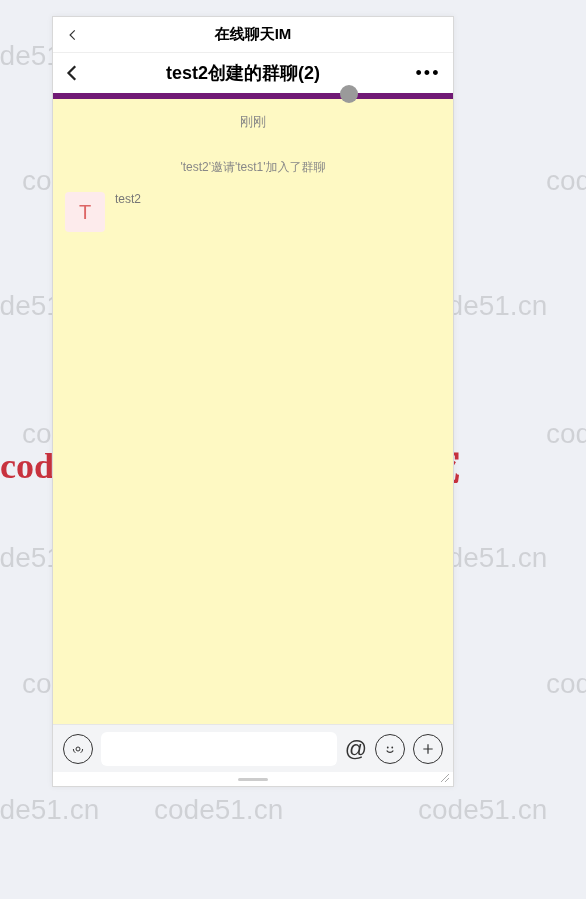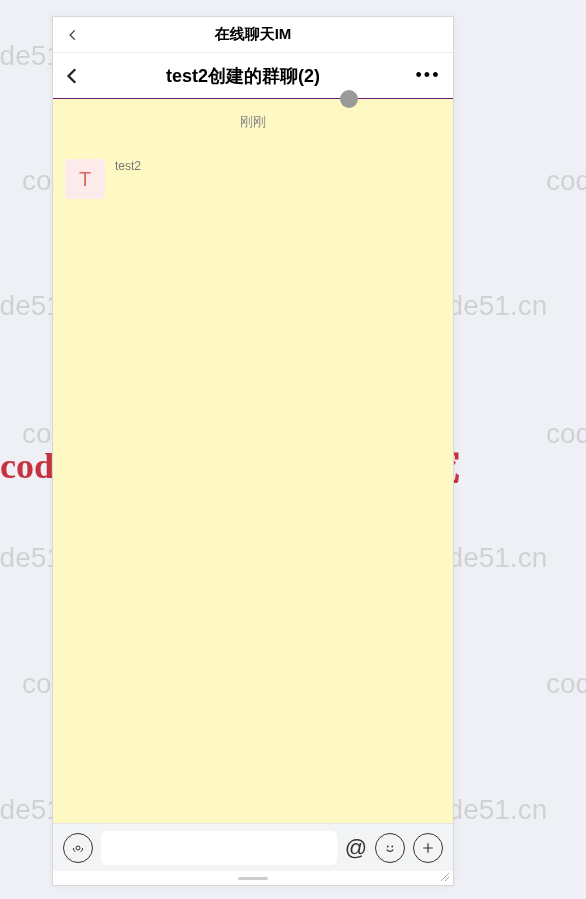--- a/index.html
+++ b/index.html
@@ -30,21 +30,21 @@
       font-family: "SimSun", serif;
       font-weight: bold;
       white-space: nowrap;
       z-index: 3;
     }
     .phone {
       position: absolute;
       left: 52px;
       top: 16px;
       width: 402px;
-      height: 870px;
+      height: 771px;
       background: #fff;
       border: 1px solid #d8d8d8;
       box-shadow: 0 0 6px rgba(0,0,0,0.06);
       display: flex;
       flex-direction: column;
       z-index: 2;
     }
     .outer-header {
       height: 36px;
       display: flex;
@@ -62,21 +62,21 @@
       flex: 1;
       text-align: center;
       font-size: 15px;
       font-weight: 600;
       margin-left: -40px;
     }
     .inner-header {
       height: 46px;
       display: flex;
       align-items: center;
-      border-bottom: 1px solid #701a75;
+      border-bottom: 6px solid #701a75;
       background: #fff;
       position: relative;
     }
     .inner-back {
       width: 40px;
       display: flex;
       justify-content: center;
       align-items: center;
     }
     .inner-title {
@@ -251,20 +251,21 @@
     </div>
     <div class="inner-title">test2创建的群聊(2)</div>
     <div class="inner-more">
       <span>•••</span>
     </div>
     <div class="cursor-dot"></div>
   </div>
 
   <div class="chat-body">
     <div class="time-label">刚刚</div>
+    <div class="system-msg">'test2'邀请'test1'加入了群聊</div>
     <div class="msg-row">
       <div class="avatar">T</div>
       <div class="msg-col">
         <div class="sender">test2</div>
       </div>
     </div>
   </div>
 
   <div class="input-bar">
     <div class="round-icon">

